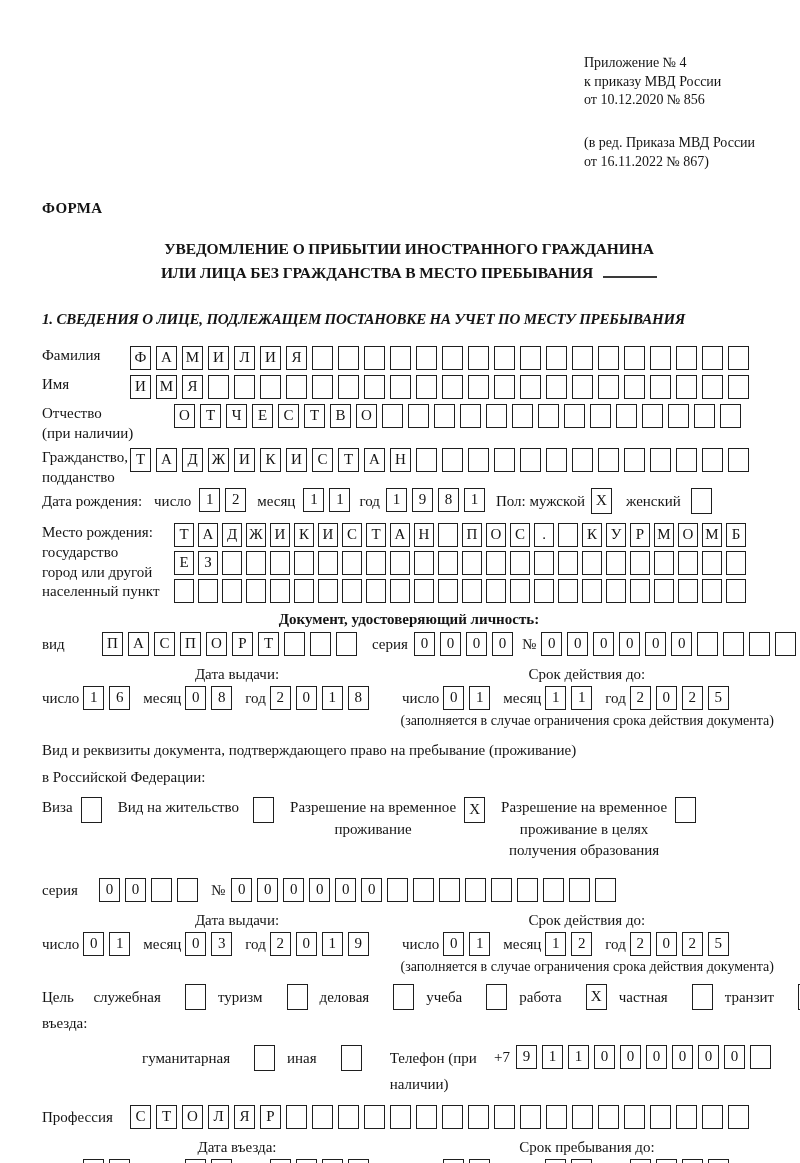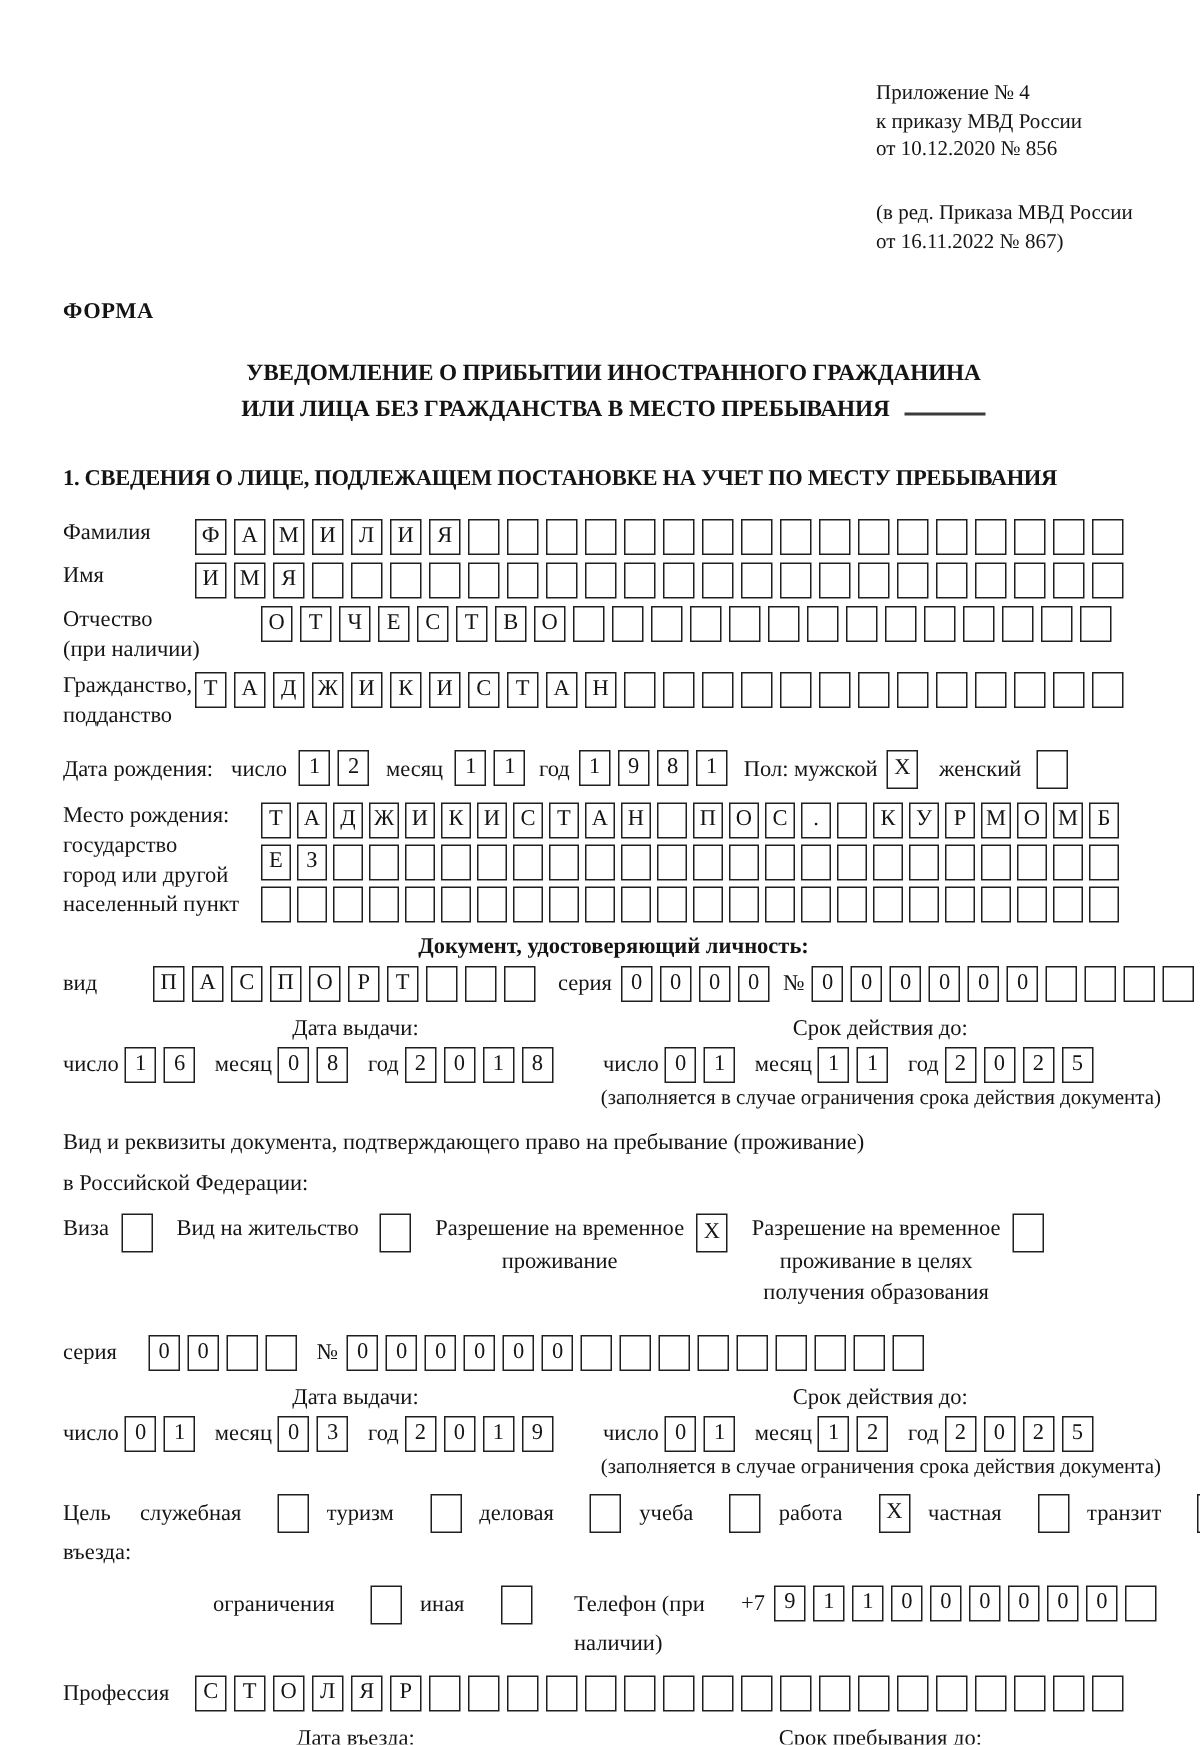--- a/index.html
+++ b/index.html
@@ -11,21 +11,21 @@
   .page { box-sizing:border-box; width:800px; height:919px; padding:36px 24px 10px 42px; }
 
   
   .appendix { margin-left:auto; width:192px; font-size:14px; line-height:1.32; white-space:pre-line; }
   .appendix .amend { margin-top:6px; white-space:pre-line; }
   .forma { text-align:left; font-weight:bold; font-size:15px; margin-top:10px; padding-right:6px; letter-spacing:.4px; }
 
   .title { text-align:center; font-weight:bold; font-size:15.5px; line-height:1.55; margin-top:20px; letter-spacing:-0.1px; }
   .blank-line { display:inline-block; width:54px; border-bottom:2.4px solid #3a3a3a; height:13px; margin-left:10px; }
 
-  .section-heading { font-weight:bold; font-size:15px; margin-top:26px; letter-spacing:-0.2px; }
+  .section-heading { font-weight:bold; font-size:15px; margin-top:26px; letter-spacing:-0.2px;font-style:italic; }
 
   
   .frow { display:flex; align-items:flex-start; margin-top:5px; }
   .flabel { flex-shrink:0; line-height:1.32; white-space:pre-line; }
   .w88 { width:88px; } .w132 { width:132px; }
 
   .cells { white-space:nowrap; }
   .cell {
     display:inline-block; box-sizing:border-box;
     width:21px; height:24px; border:1.8px solid #1f1f1f; margin-right:5px;
@@ -101,21 +101,21 @@
 (при наличии)</div>
     <div class="cells"><span class="cell">О</span><span class="cell">Т</span><span class="cell">Ч</span><span class="cell">Е</span><span class="cell">С</span><span class="cell">Т</span><span class="cell">В</span><span class="cell">О</span><span class="cell"></span><span class="cell"></span><span class="cell"></span><span class="cell"></span><span class="cell"></span><span class="cell"></span><span class="cell"></span><span class="cell"></span><span class="cell"></span><span class="cell"></span><span class="cell"></span><span class="cell"></span><span class="cell"></span><span class="cell"></span></div>
   </div>
 
   <div class="frow">
     <div class="flabel w88">Гражданство,
 подданство</div>
     <div class="cells"><span class="cell">Т</span><span class="cell">А</span><span class="cell">Д</span><span class="cell">Ж</span><span class="cell">И</span><span class="cell">К</span><span class="cell">И</span><span class="cell">С</span><span class="cell">Т</span><span class="cell">А</span><span class="cell">Н</span><span class="cell"></span><span class="cell"></span><span class="cell"></span><span class="cell"></span><span class="cell"></span><span class="cell"></span><span class="cell"></span><span class="cell"></span><span class="cell"></span><span class="cell"></span><span class="cell"></span><span class="cell"></span><span class="cell"></span></div>
   </div>
 
-  <div class="frow" style="margin-top:12px;">
+  <div class="frow" style="margin-top:0;">
     <span class="plabel" style="line-height:26px;margin-right:12px;">Дата рождения:</span>
     <span class="plabel" style="line-height:26px;margin-right:8px;">число</span>
     <span class="cells" style="margin-right:6px;"><span class="cell">1</span><span class="cell">2</span></span>
     <span class="plabel" style="line-height:26px;margin-right:8px;">месяц</span>
     <span class="cells" style="margin-right:4px;"><span class="cell">1</span><span class="cell">1</span></span>
     <span class="plabel" style="line-height:26px;margin-right:6px;">год</span>
     <span class="cells" style="margin-right:6px;"><span class="cell">1</span><span class="cell">9</span><span class="cell">8</span><span class="cell">1</span></span>
     <span class="plabel" style="line-height:26px;margin-right:6px;">Пол: мужской</span>
     <span class="checkbox">X</span>
     <span class="plabel" style="line-height:26px;margin:0 10px 0 14px;">женский</span>
@@ -258,21 +258,21 @@
         <span class="checkbox"></span>
       </span>
     <span class="pair">
         <span class="plabel" style="line-height:26px;">транзит</span>
         <span class="checkbox"></span>
       </span>
   </div>
 
   <div class="purpose-row" style="padding-left:100px;">
     <span class="pair">
-        <span class="plabel" style="line-height:26px;">ограничения</span>
+        <span class="plabel" style="line-height:26px;">гуманитарная</span>
         <span class="checkbox"></span>
       </span>
     <span class="pair">
         <span class="plabel" style="line-height:26px;">иная</span>
         <span class="checkbox"></span>
       </span>
     <span class="plabel" style="line-height:26px;margin:0 4px 0 16px;">Телефон (при наличии)</span>
     <span class="phone-prefix">+7</span>
     <span class="cells"><span class="cell">9</span><span class="cell">1</span><span class="cell">1</span><span class="cell">0</span><span class="cell">0</span><span class="cell">0</span><span class="cell">0</span><span class="cell">0</span><span class="cell">0</span><span class="cell"></span></span>
   </div>

